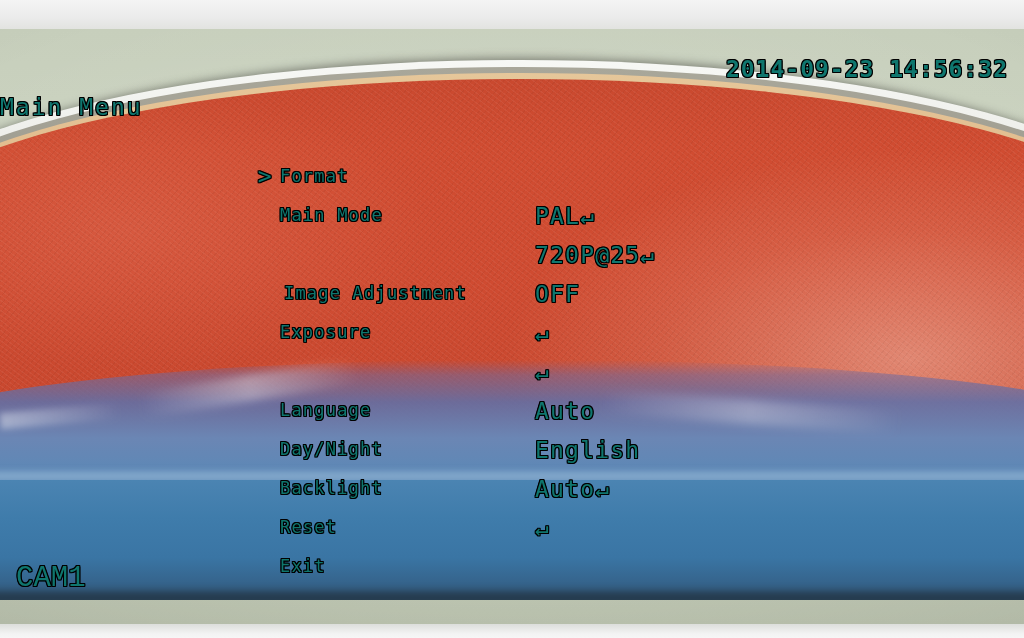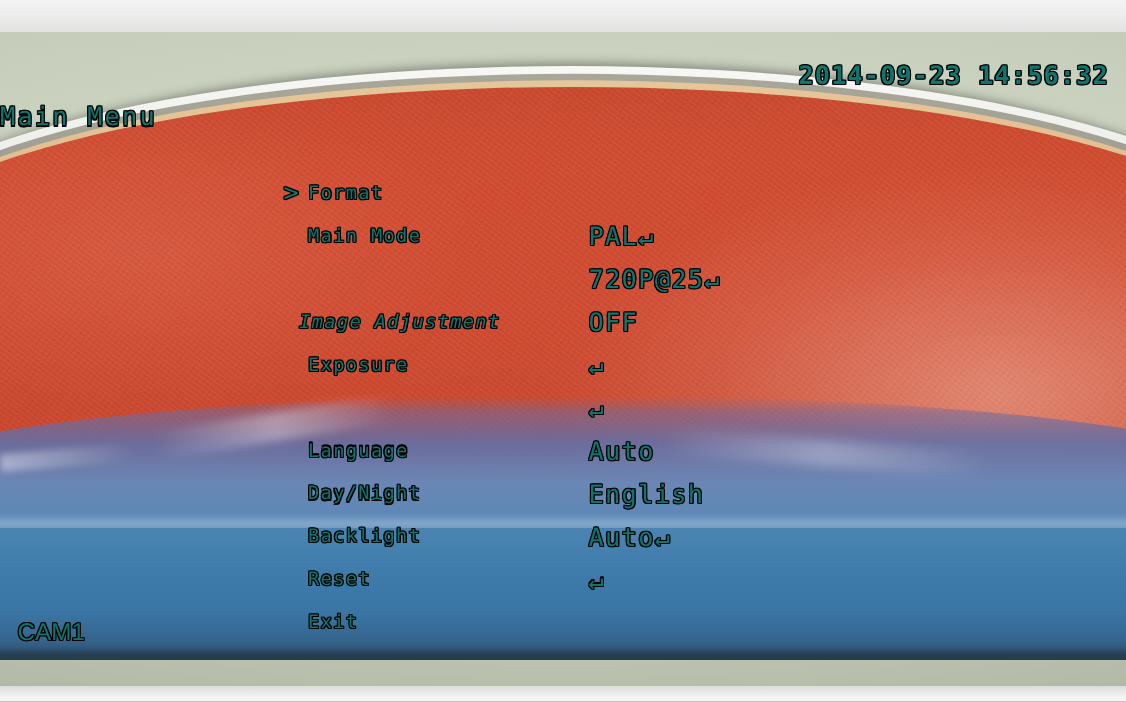--- a/index.html
+++ b/index.html
@@ -227,22 +227,22 @@
     left: 0;
     top: 94px;
     width: 1024px;
     font-size: 23px;
     letter-spacing: 2px;
   }
   #camera-label {
     position: absolute;
     left: 16px;
     top: 562px;
-    font-size: 22px;
-    font-family: Liberation Sans, sans-serif;
+    font-size: 29px;
+    font-family: Liberation Mono, monospace;
     letter-spacing: 0px;
     font-weight: 400;
   }
 
   #menu-list {
     position: absolute;
     left: 0;
     top: 157px;
     width: 1024px;
   }
@@ -259,21 +259,21 @@
     font-size: 23px;
     text-align: center;
   }
   .row-label {
     position: absolute;
     left: 280px;
     top: 0;
     font-size: 17px;
     letter-spacing: 1.2px;
   }
-  .menu-row.indented .row-label { left: 272px; font-style: italic; }
+  .menu-row.indented .row-label { left: 284px; }
   .row-value {
     position: absolute;
     left: 535px;
     top: 0;
     font-size: 23px;
     letter-spacing: 1.2px;
     margin-top: 40px;
   }
 </style>
 </head>

